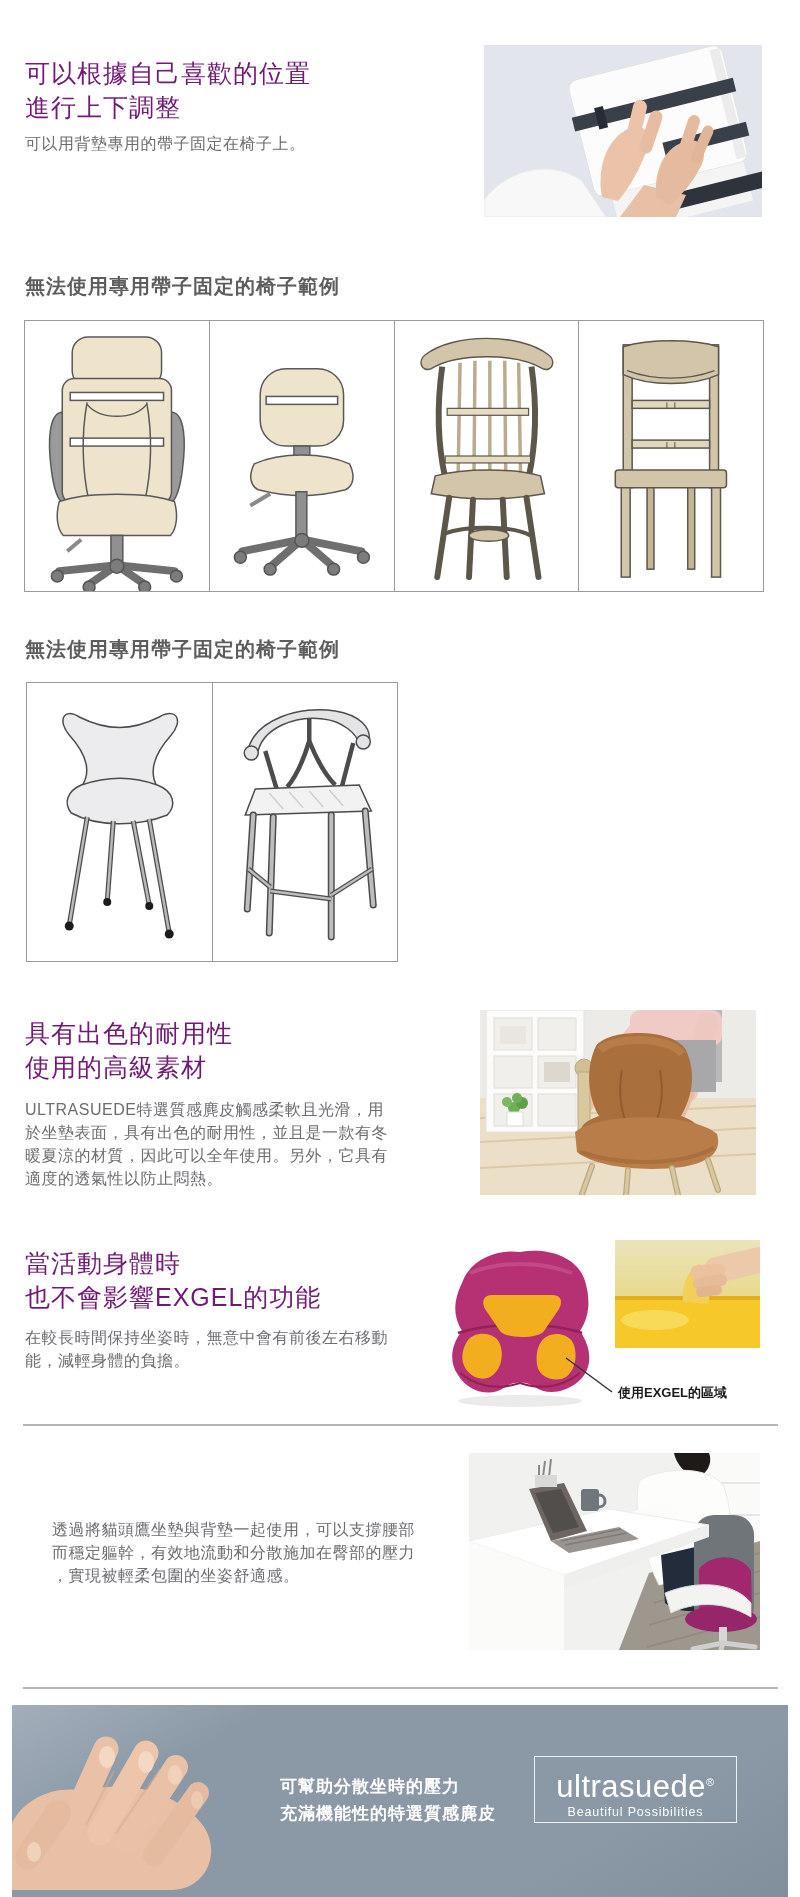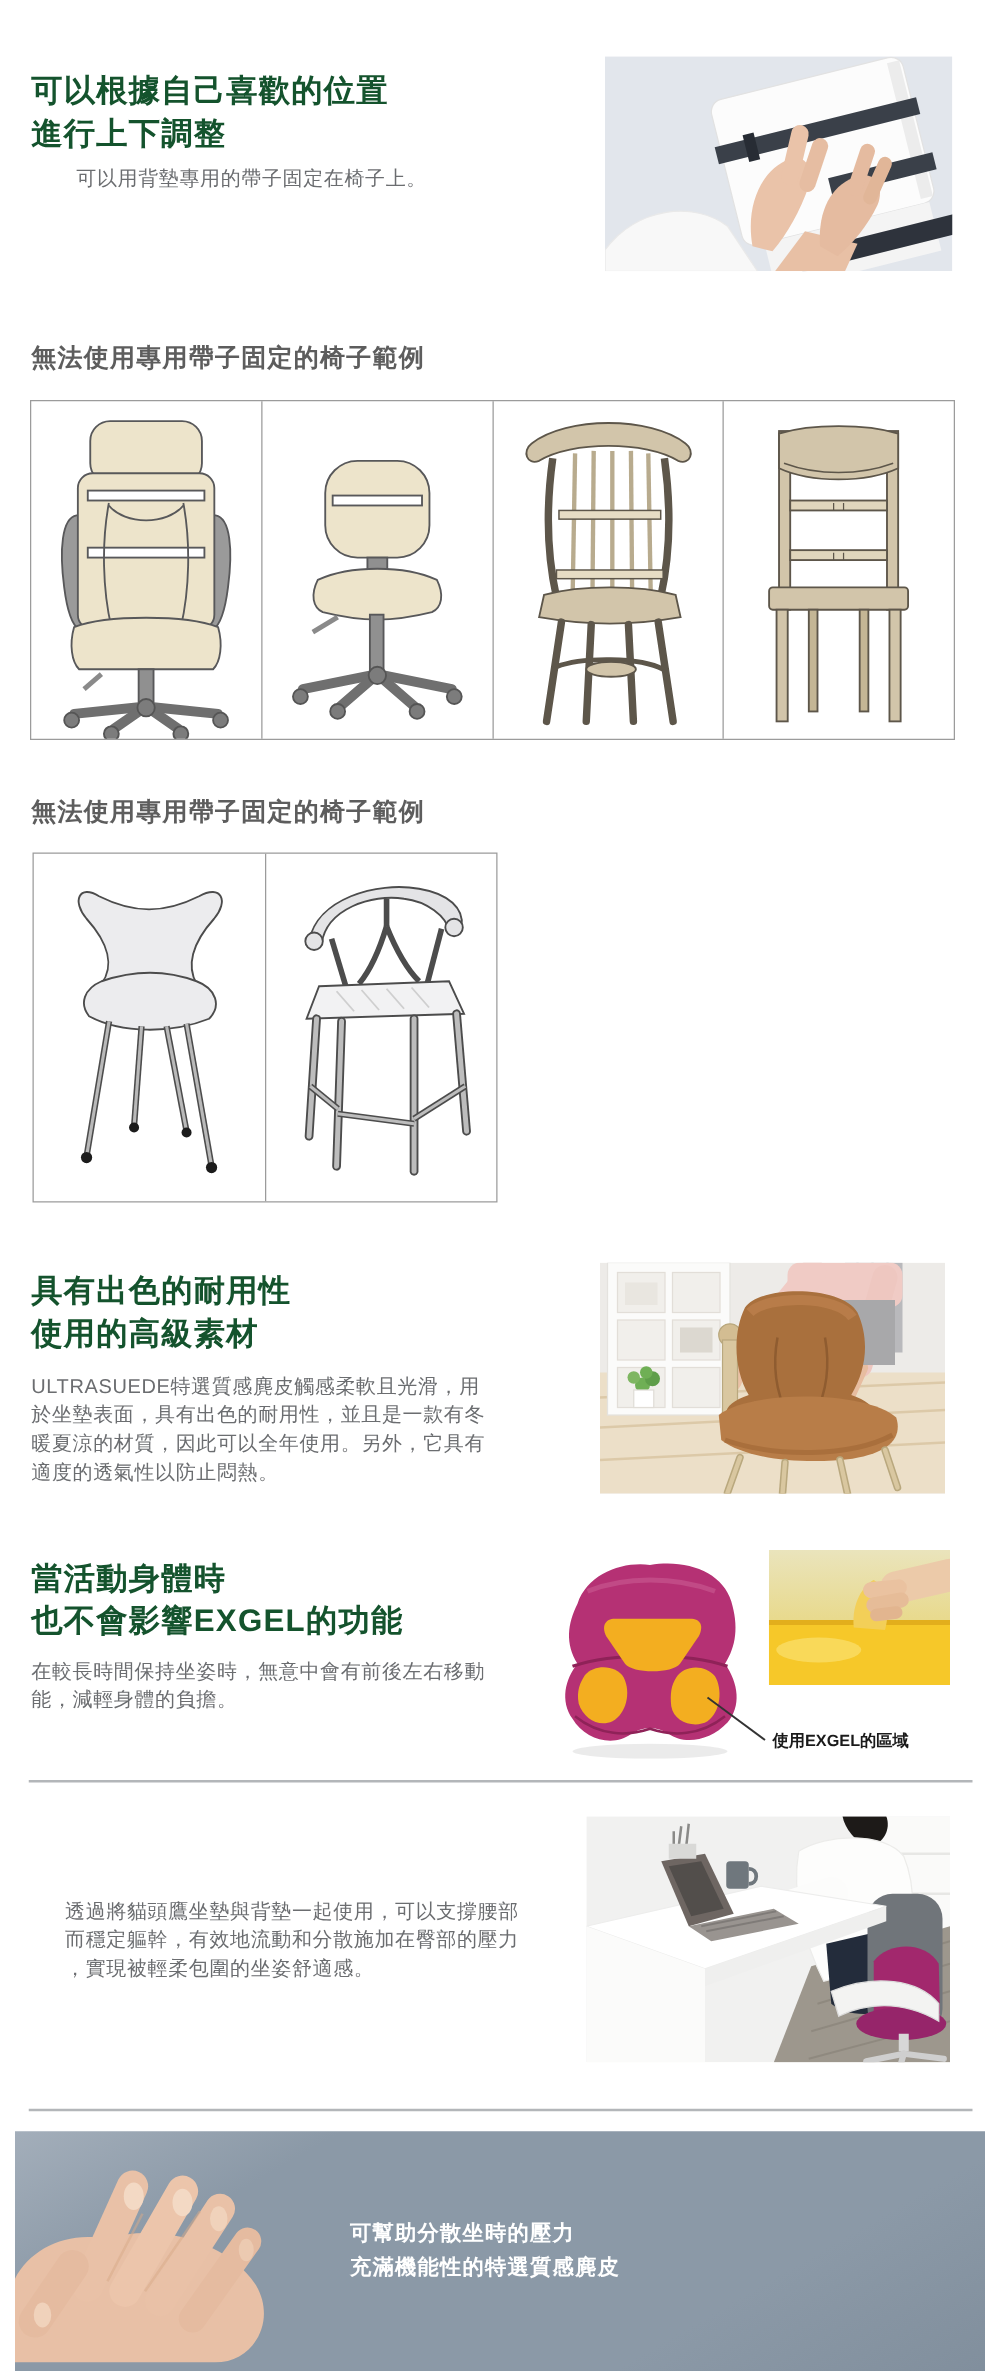--- a/index.html
+++ b/index.html
@@ -1,19 +1,19 @@
 <!DOCTYPE html>
 <html><head>
 <meta charset="utf-8">
 <style>
   html,body{margin:0;padding:0;background:#ffffff;}
   body{font-family:"Liberation Sans", sans-serif;}
   .page{position:relative;width:800px;height:1897px;background:#fff;overflow:hidden;}
   .abs{position:absolute;}
-  .h-big{font-size:25px;font-weight:bold;color:#14532d;line-height:34px;letter-spacing:1px;}
+  .h-big{font-size:25px;font-weight:normal;color:#701a75;line-height:34px;letter-spacing:1px;}
   .h-mid{font-size:20px;font-weight:bold;color:#5d5d5d;letter-spacing:1px;}
   .body-txt{font-size:16px;color:#6b6d70;line-height:23px;letter-spacing:0.5px;}
   .body-txt>div{white-space:nowrap;}
   .h-big>div{white-space:nowrap;}
   .chair-row{display:flex;border:1px solid #9b9b9b;background:#fff;box-sizing:border-box;}
   .chair-cell{flex:1;border-right:1px solid #9b9b9b;}
   .chair-cell:last-child{border-right:none;}
   .chair-cell svg{display:block;width:100%;height:100%;}
   .photo{overflow:hidden;}
   .photo svg{display:block;}
@@ -29,21 +29,21 @@
 </style>
 </head>
 <body>
 
 <div class="page">
 
   <div class="abs h-big" style="left:25px;top:56px;">
       <div>可以根據自己喜歡的位置</div>
       <div>進行上下調整</div>
     </div>
-  <div class="abs body-txt" style="left:25px;top:132px;margin-left:36px;">
+  <div class="abs body-txt" style="left:25px;top:132px;">
       <div>可以用背墊專用的帶子固定在椅子上。</div>
     </div>
 
   <div class="abs photo" style="left:484px;top:45px;width:278px;height:172px;">
     <svg viewBox="0 0 278 172" width="278" height="172">
       <rect x="0" y="0" width="278" height="172" fill="#e2e6ec"></rect>
       <g transform="rotate(-14 185 95)">
         <rect x="100" y="14" width="158" height="120" rx="10" fill="#fcfcfc" stroke="#e2e2e2"></rect>
         <rect x="246" y="18" width="10" height="112" fill="#ececec"></rect>
         <rect x="96" y="50" width="166" height="14" fill="#3a4049"></rect>
@@ -450,15 +450,19 @@
       <ellipse cx="134" cy="57" rx="8" ry="11" fill="#f3d9c4"></ellipse>
       <ellipse cx="163" cy="70" rx="7" ry="10" fill="#f0d2bb"></ellipse>
       <ellipse cx="185" cy="95" rx="6" ry="9" fill="#eccab1"></ellipse>
       <ellipse cx="22" cy="147" rx="7" ry="10" fill="#f0d2bb"></ellipse>
       <path d="M74 120 L102 66 M104 128 L148 64" stroke="#d8a988" stroke-width="2" fill="none" opacity="0.5"></path>
     </svg>
     <div class="abs banner-text" style="left:268px;top:68px;">
         <div>可幫助分散坐時的壓力</div>
         <div>充滿機能性的特選質感麂皮</div>
       </div>
+    <div class="abs logo-box" style="left:522px;top:51px;width:203px;height:67px;padding-top:8px;">
+      <div class="brand"><span>ultrasuede</span><sup>®</sup></div>
+      <div class="tagline">Beautiful Possibilities</div>
+    </div>
   </div>
 
 </div>
 
 </body></html>

